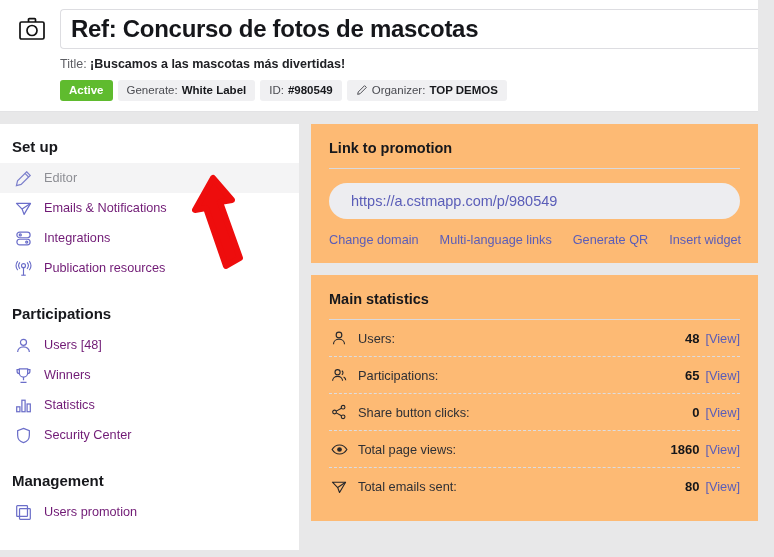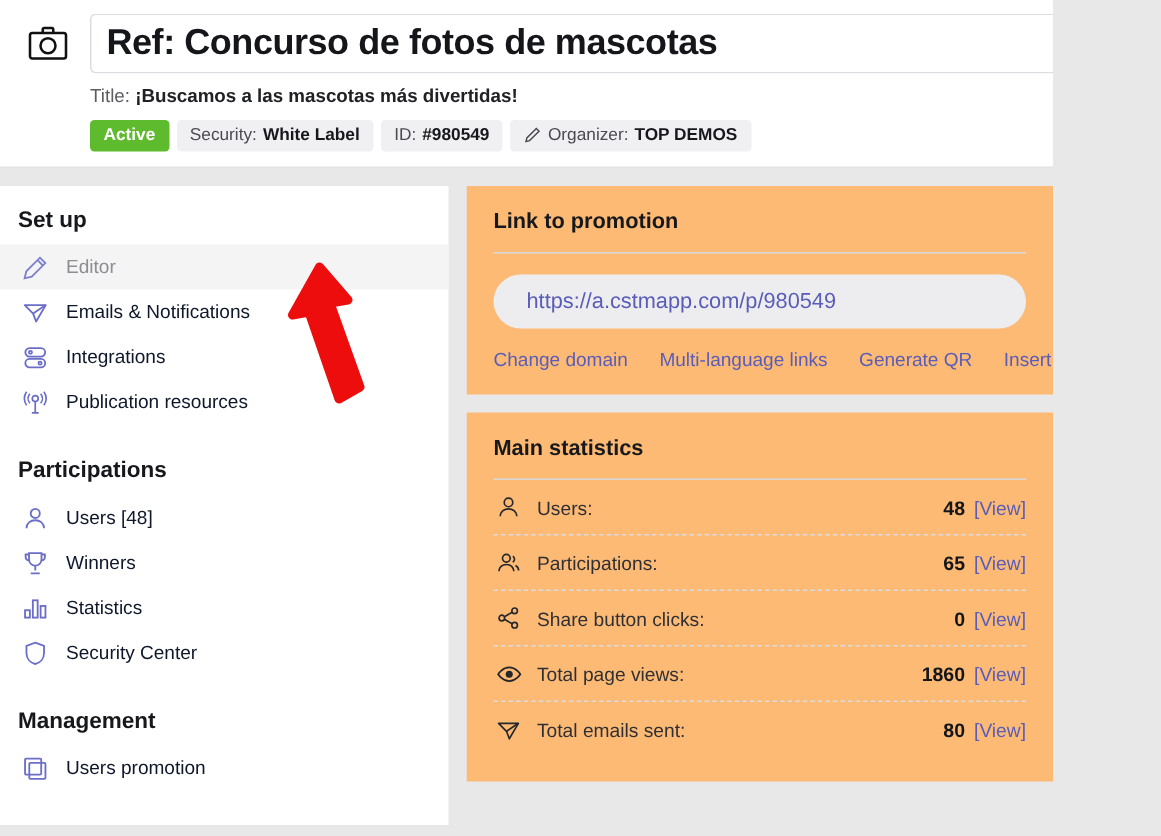--- a/index.html
+++ b/index.html
@@ -2,21 +2,21 @@
 <html><head>
 <meta charset="utf-8">
 <style>
   * { box-sizing: border-box; margin: 0; padding: 0; }
   html, body {
     width: 774px; height: 557px;
     font-family: "Liberation Sans", sans-serif;
     background: #e8e8e9;
     overflow: hidden;
   }
-  .page { position: relative; width: 702px; height: 557px; border-radius: 13px; }
+  .page { position: relative; width: 758px; height: 557px; border-radius: 13px; }
 
   
   .header {
     background: #ffffff;
     padding: 9px 0 10px 0;
     border-bottom: 1px solid #e3e3e5;
   }
   .title-row {
     display: flex;
     align-items: center;
@@ -101,21 +101,21 @@
     padding: 0 0 8px 12px;
   }
   .side-heading.spaced { margin-top: 22px; }
   .side-item {
     display: flex;
     align-items: center;
     gap: 12px;
     height: 30px;
     padding: 0 0 0 14px;
     font-size: 12.7px;
-    color: #0f172a;
+    color: #701a75;
     cursor: pointer;
   }
   .side-item .ico {
     width: 18px; height: 18px;
     flex: 0 0 18px;
     display: flex; align-items: center; justify-content: center;
     color: #6b6ec9;
   }
   .side-item.selected {
     background: #f4f4f5;
@@ -211,21 +211,21 @@
     </div>
 
     <div class="subtitle">
       <span class="sub-label">Title:</span>
       <span class="sub-value">¡Buscamos a las mascotas más divertidas!</span>
     </div>
 
     <div class="badges">
       <div class="badge active">Active</div>
       <div class="badge">
-        <span>Security:</span>
+        <span>Generate:</span>
           <b>White Label</b>
       </div>
       <div class="badge">
         <span>ID:</span>
           <b>#980549</b>
       </div>
       <div class="badge">
         <span class="pencil-mini">
           <svg width="12" height="12" viewBox="0 0 16 16" fill="none" stroke="currentColor" stroke-width="1.3">
             <path d="M11.4 2.2l2.4 2.4-8.4 8.4-3.2.8.8-3.2z"></path>

